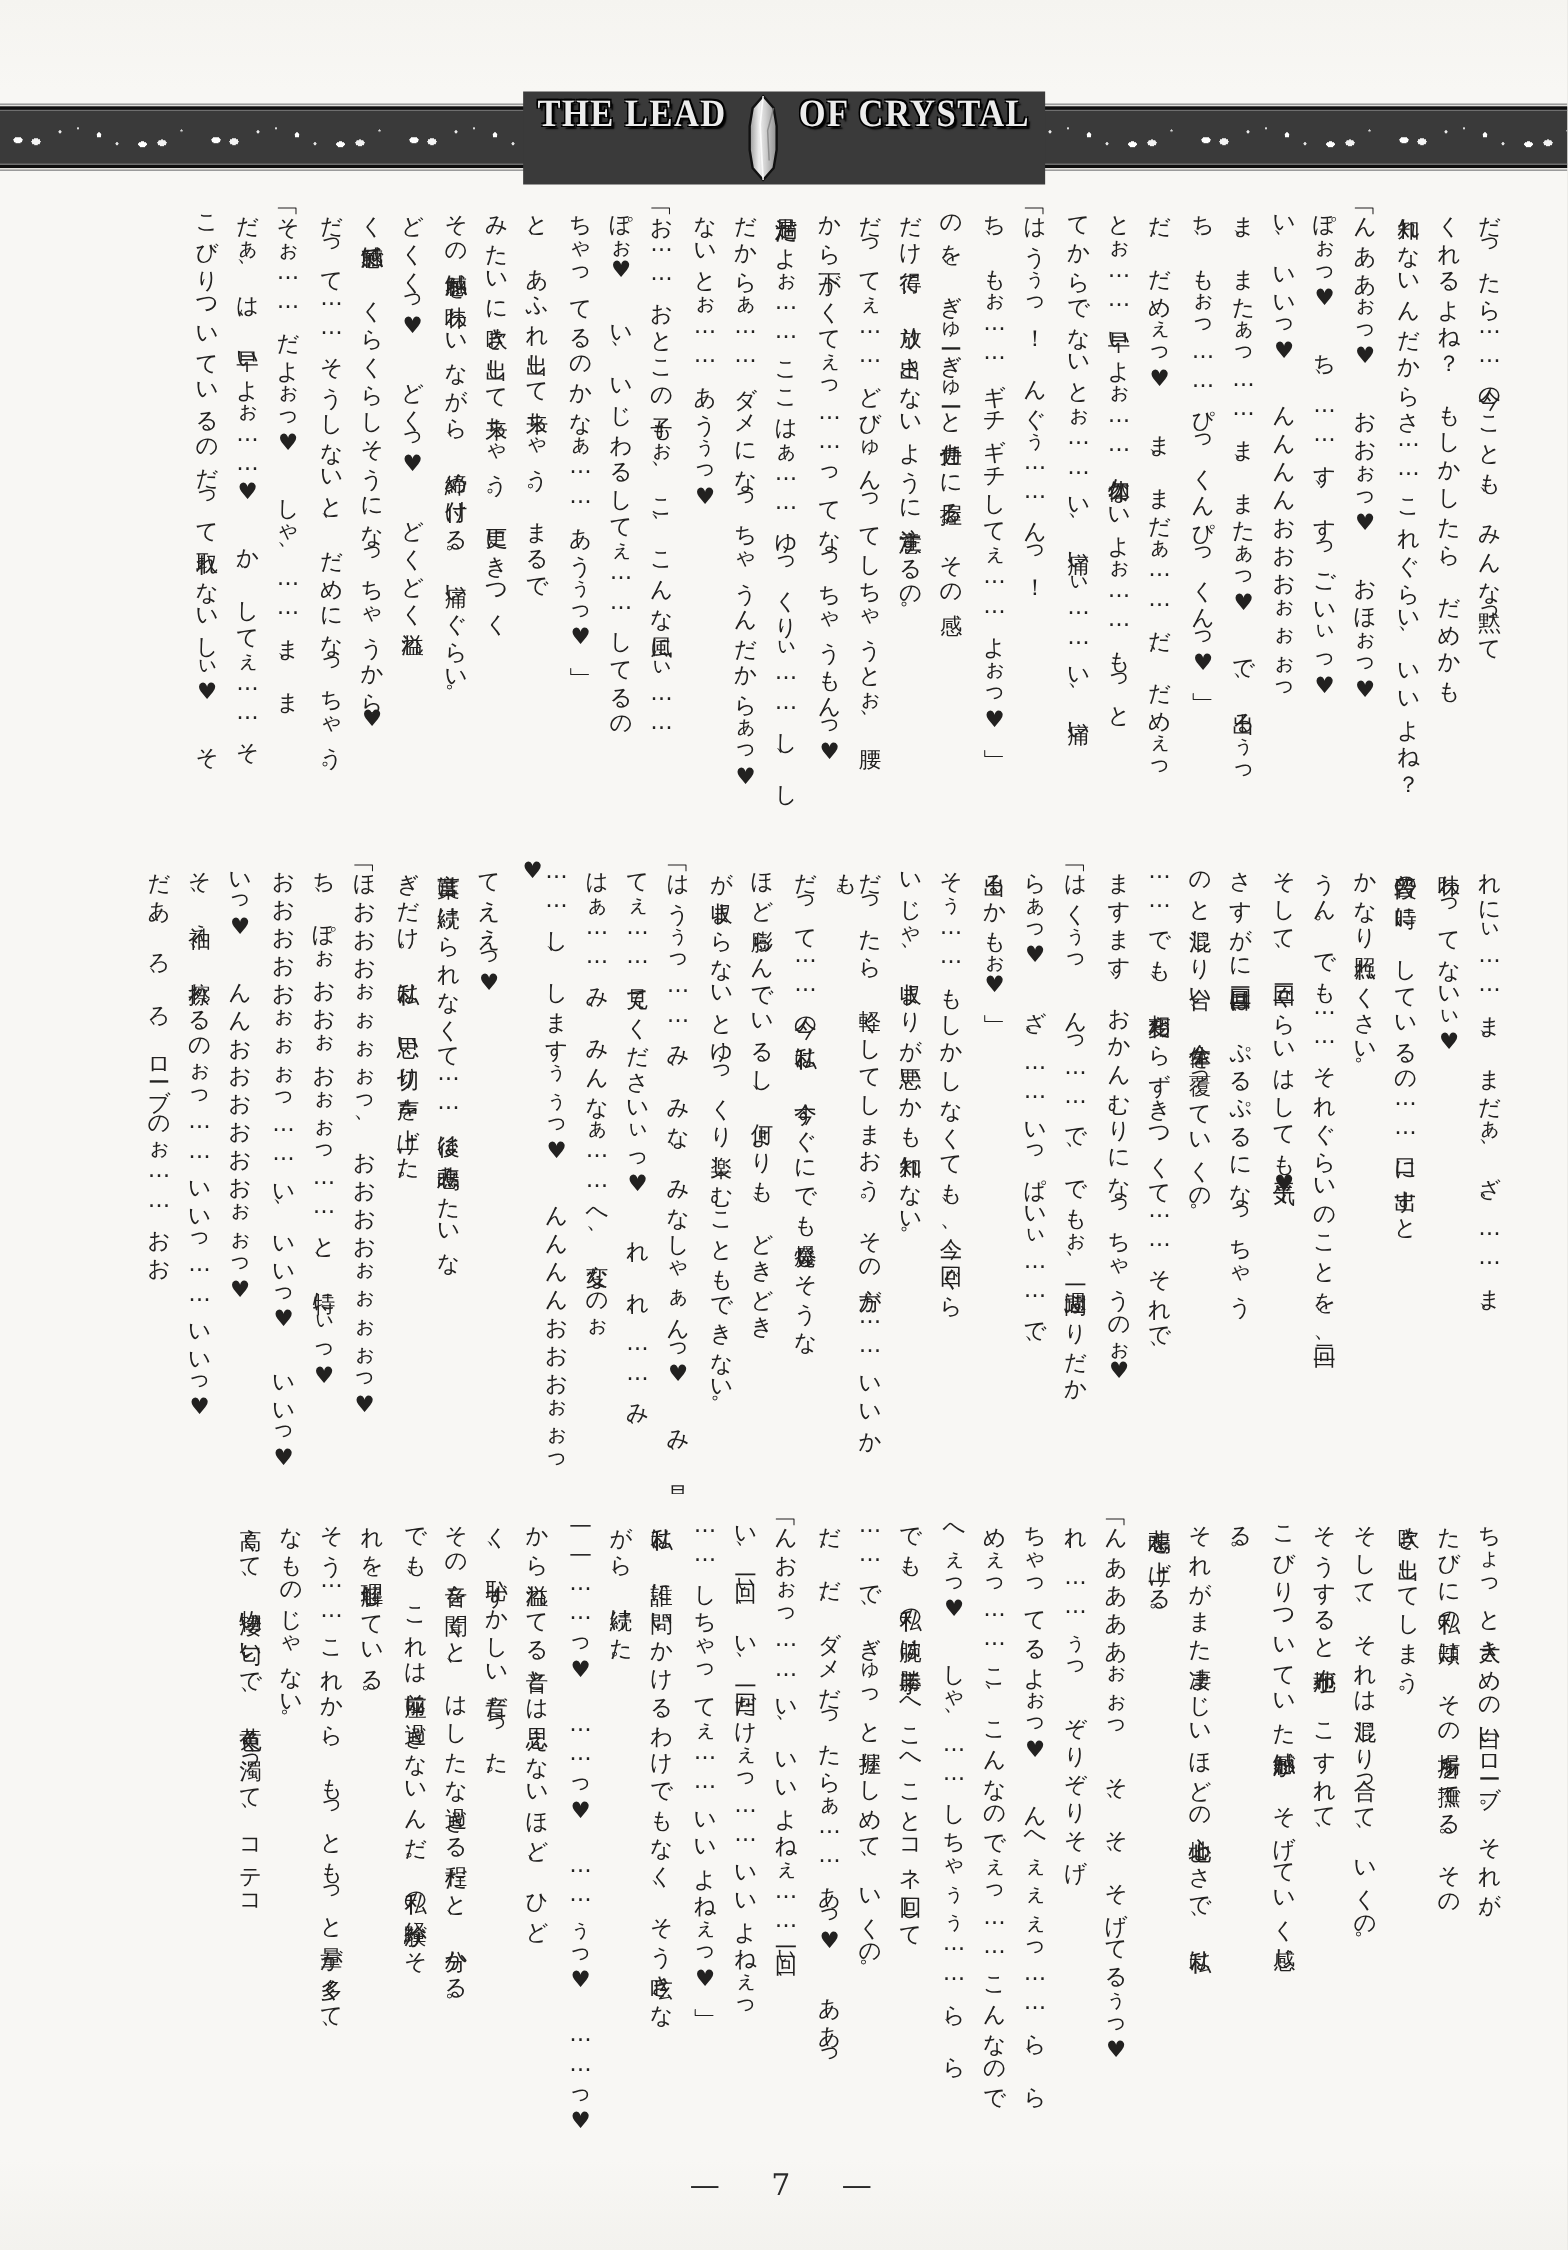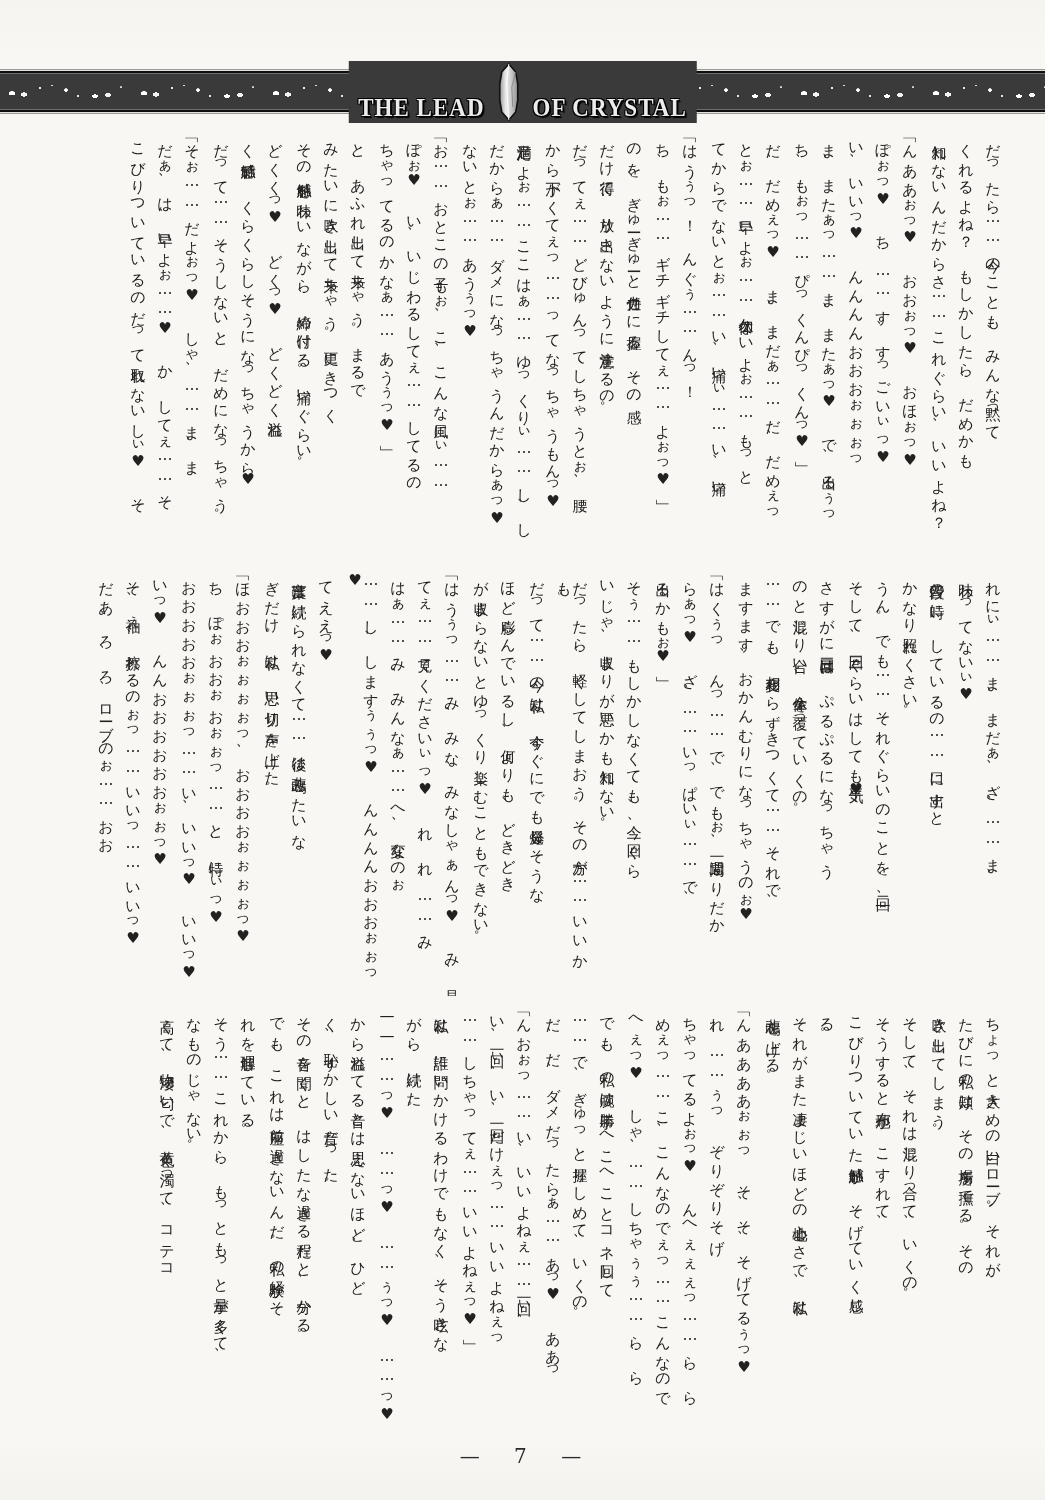--- a/index.html
+++ b/index.html
@@ -40,21 +40,21 @@
       radial-gradient(4.6px 3.2px at 95px 63%, #ffffff 60%, transparent 63%),
       radial-gradient(5px 3.4px at 108px 60%, #f2f2f2 60%, transparent 63%),
       radial-gradient(1.2px 1.2px at 121px 38%, #d8d8d8 60%, transparent 70%),
       linear-gradient(#3a3a3a,#3a3a3a);
     background-size:132px 100%,132px 100%,132px 100%,132px 100%,132px 100%,132px 100%,132px 100%,132px 100%,132px 100%,100% 100%;
     background-repeat:repeat-x;
   }
   .banner-title{
     position:absolute;left:50%;top:50%;
     transform:translate(-50%,-50%);
-    display:flex;align-items:flex-end;gap:8px;
+    display:flex;align-items:flex-start;gap:8px;
     background:#3a3a3a;
     padding:2px 10px;
     white-space:nowrap;
   }
   .banner-title .word{
     font-family:"Liberation Serif","DejaVu Serif",serif;
     font-weight:bold;
     font-size:23px;
     letter-spacing:1px;
     color:#ececec;

